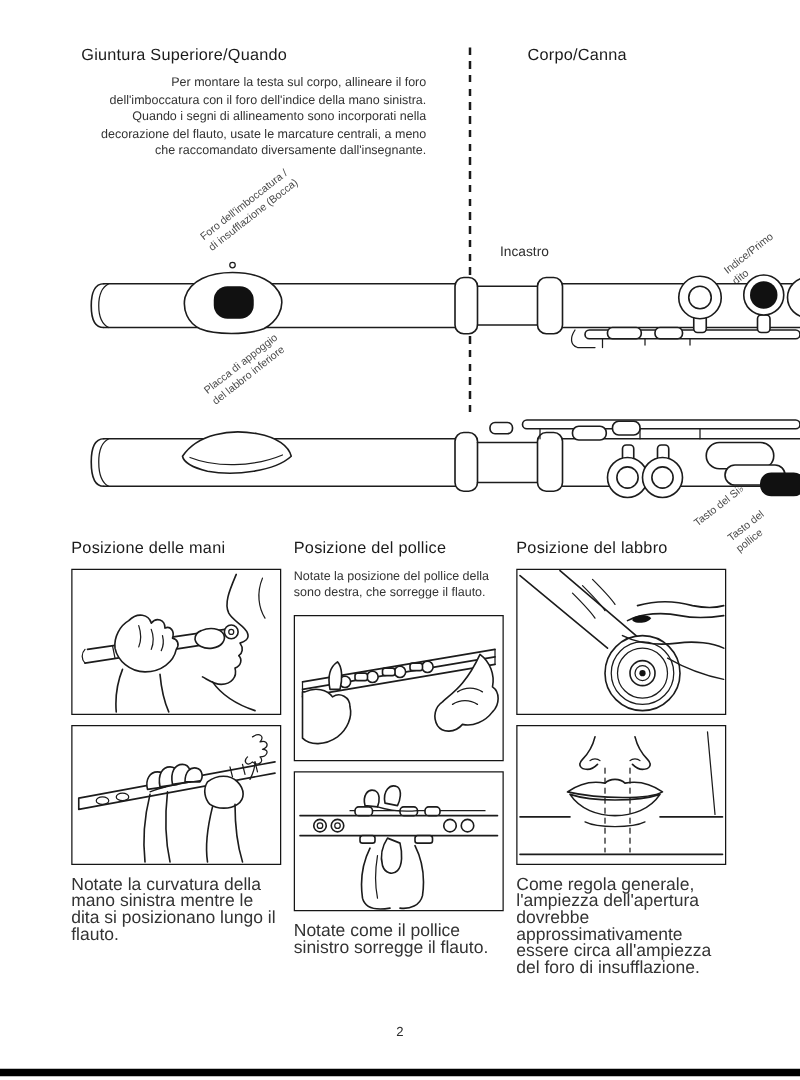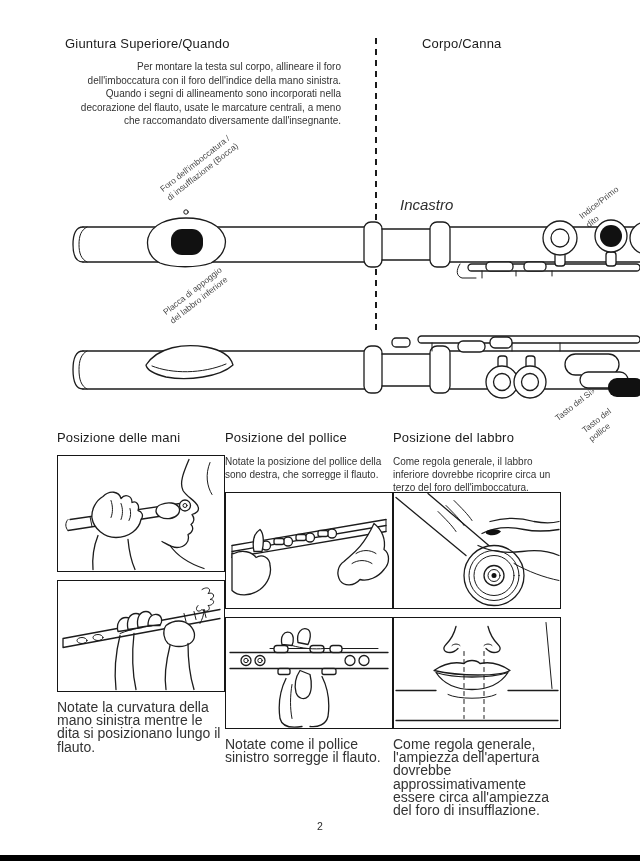--- a/index.html
+++ b/index.html
@@ -8,29 +8,29 @@
     position:relative; width:640px; height:864px; background:#ffffff;
     font-family:"Liberation Sans","DejaVu Sans",sans-serif; color:#2b2b2b;
     overflow:hidden;
   }
   .sec-title { position:absolute; font-size:13px; font-weight:400; color:#1b1b1b; letter-spacing:.2px; }
   .body-text { position:absolute; font-size:10px; line-height:13.6px; color:#333;text-align:right; }
   .diag-label {
     position:absolute; font-size:8.5px; line-height:11px; color:#4a4a4a;
     white-space:pre-line; transform:rotate(-38deg); transform-origin:0 0;
   }
-  .plain-label { position:absolute; font-size:15px; color:#2e2e2e;font-style:italic; }
+  .plain-label { position:absolute; font-size:11px; color:#2e2e2e; }
   .dash-divider {
     position:absolute; left:375px; top:38px; width:2px; height:294px;
     background:repeating-linear-gradient(to bottom,#1a1a1a 0 6px,transparent 6px 11px);
   }
   .flute-svg { position:absolute; left:60px; }
   .cols {
     position:absolute; left:57px; top:430px; width:524px;
-    display:grid; grid-template-columns:168px 168px 168px; 
+    display:grid; grid-template-columns:168px 168px 168px; column-gap:10px;
   }
   .col { display:flex; flex-direction:column; }
   .col h3 { font-size:13px; font-weight:400; color:#1b1b1b; height:16px; margin-bottom:9px; letter-spacing:.2px; }
   .col .intro { font-size:10px; line-height:13.2px; color:#333; height:37px; }
   .photo-box {
     border:1.5px solid #161616; background:#fff; overflow:hidden;
   }
   .box-r1 { height:117px; margin-bottom:8px; }
   .box-r2 { height:112px; margin-bottom:9px; }
   .photo-box svg { width:100%; height:100%; display:block; }
@@ -206,21 +206,20 @@
         <path class="lw" d="M74,52 C70,58 68,66 70,74 C72,80 78,82 82,78 C86,74 86,64 84,56 Z"></path>
         <path class="ln" d="M60,60 C54,72 52,86 54,100 C56,108 64,110 76,108 M96,58 C102,70 104,84 102,98 C100,106 92,109 84,108"></path>
         <path class="ln thin" d="M66,66 C64,78 64,90 66,100"></path>
       </svg>
     </div>
     <div class="caption">Notate come il pollice sinistro sorregge il flauto.</div>
   </div>
 
   <div class="col">
     <h3>Posizione del labbro</h3>
-    <div class="intro">Come regola generale, il labbro inferiore dovrebbe ricoprire circa un terzo del foro dell'imboccatura.</div>
     <div class="photo-box box-r1">
       <svg viewBox="0 0 166 114">
         <path class="ln" d="M2,4 L72,62 M34,0 L96,53"></path>
         <path class="ln thin" d="M44,18 C52,26 58,32 62,38 M52,12 C60,20 66,26 70,32 M60,7 C68,15 74,21 78,27"></path>
         <circle class="lw" cx="100" cy="82" r="30"></circle>
         <circle class="ln thin" cx="100" cy="82" r="25"></circle>
         <circle class="ln thin" cx="100" cy="82" r="20"></circle>
         <circle class="lw" cx="100" cy="82" r="10"></circle>
         <circle class="ln thin" cx="100" cy="82" r="6"></circle>
         <circle class="lk" cx="100" cy="82" r="2.5"></circle>

